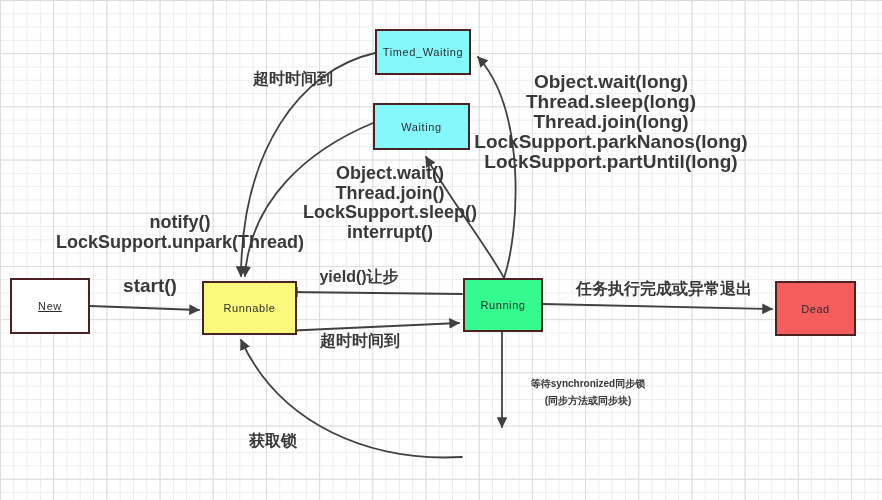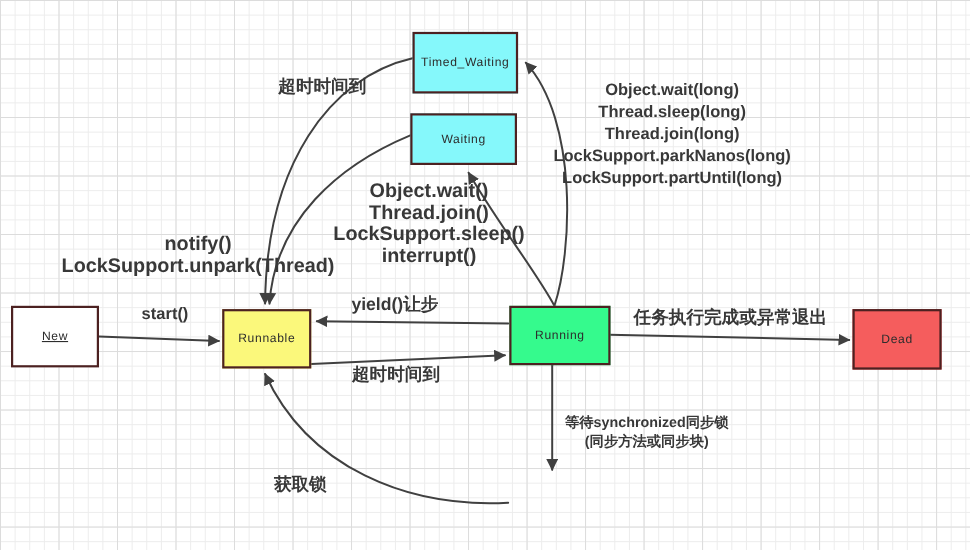--- a/index.html
+++ b/index.html
@@ -12,34 +12,34 @@
       linear-gradient(to right,#ececec 1px,transparent 1px),
       linear-gradient(to bottom,#ececec 1px,transparent 1px);
     background-size:53.2px 53.2px,53.2px 53.2px,13.3px 13.3px,13.3px 13.3px;
   }
   .edges{position:absolute;left:0;top:0;width:882px;height:500px;}
   .node{
     position:absolute;border:2px solid #4C2121;display:flex;align-items:center;justify-content:center;
     font-size:11px;color:#2d2d2d;letter-spacing:.6px;box-sizing:border-box;
   }
   .node-new{left:10px;top:278px;width:80px;height:56px;text-decoration:underline;}
-  .node-runnable{left:202px;top:281px;width:81px;height:54px;}
-  .node-running{left:463px;top:278px;width:92px;height:54px;}
+  .node-runnable{left:202px;top:281px;width:95px;height:54px;}
+  .node-running{left:463px;top:278px;width:80px;height:54px;}
   .node-dead{left:775px;top:281px;width:81px;height:55px;}
   .node-blocked{left:462px;top:430px;width:80px;height:57px;}
-  .node-timed{left:375px;top:29px;width:96px;height:56px;}
+  .node-timed{left:375px;top:29px;width:96px;height:46px;}
   .node-waiting{left:373px;top:103px;width:97px;height:47px;}
   .lbl{
     position:absolute;transform:translate(-50%,-50%);font-weight:bold;color:#383838;
     white-space:nowrap;text-align:center;
   }
   .zh{font-size:16px;}
-  .code{font-size:15px;line-height:20px;}
+  .code{font-size:19px;line-height:20px;}
   .code4{font-size:18px;line-height:19.5px;}
-  .sync{font-size:13px;line-height:17px;}
+  .sync{font-size:10px;line-height:17px;}
 </style>
 </head>
 <body>
 
 <div class="canvas">
 
   <svg class="edges" viewBox="0 0 882 500">
     <defs>
       <marker id="ah" viewBox="0 0 10 10" refX="9" refY="5" markerWidth="6" markerHeight="6" orient="auto-start-reverse">
         <path d="M0,0 L10,5 L0,10 z" fill="#404040"></path>

